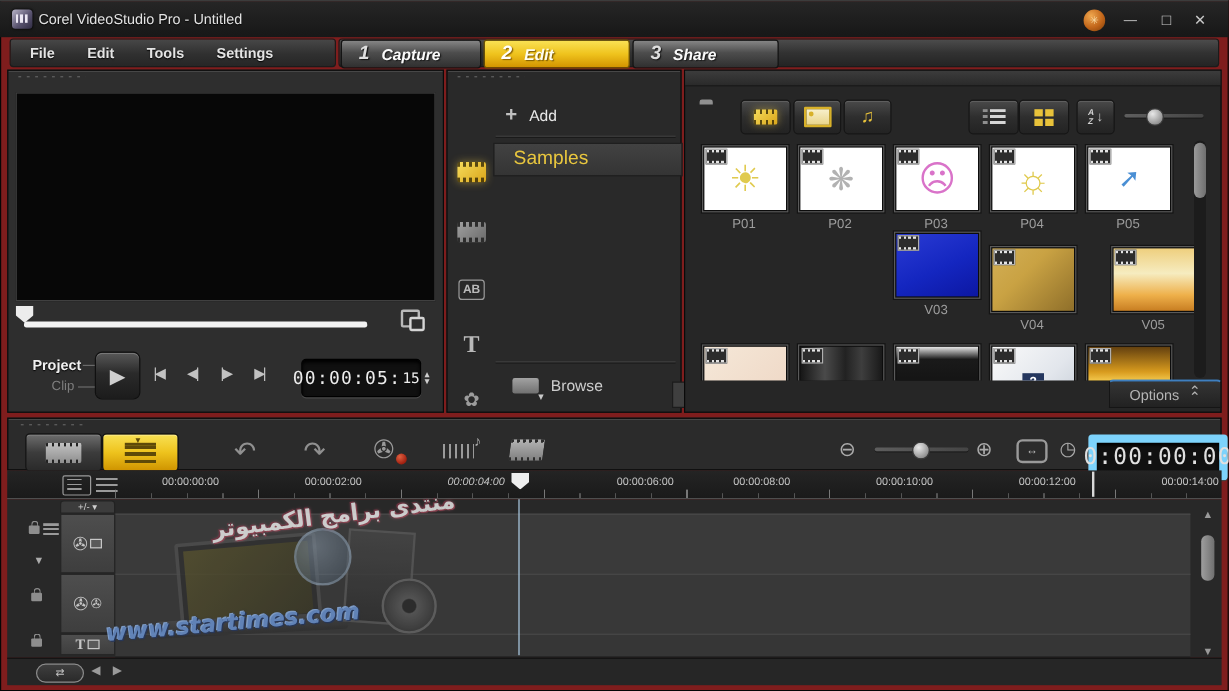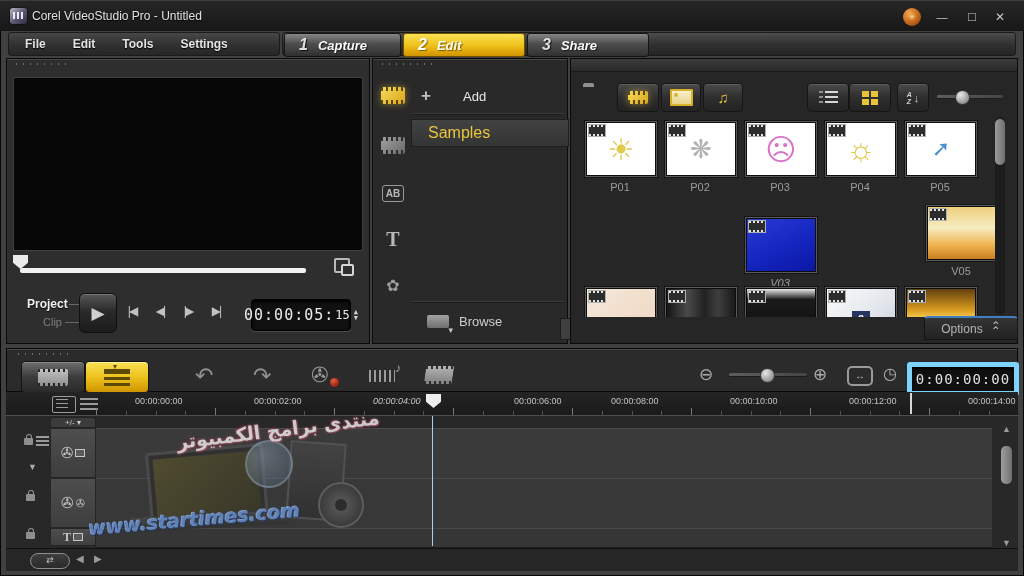--- a/index.html
+++ b/index.html
@@ -1,16 +1,16 @@
 <!DOCTYPE html>
 <html><head>
 <meta charset="utf-8">
 <style>
   html,body{margin:0;padding:0;background:#000;}
-  .window{position:relative;width:1024px;height:576px;background:#404040;overflow:hidden;
+  .window{position:relative;width:1024px;height:576px;background:#7f1d1d;overflow:hidden;
           font-family:"Liberation Sans",sans-serif;box-shadow:inset 0 0 0 1px #060606;}
   .abs{position:absolute;}
 
   
   .titlebar{left:0;top:0;width:1024px;height:30px;background:linear-gradient(#262626,#171717);
             border-top:1px solid #3c3c3c;display:flex;align-items:center;}
   .appicon{position:absolute;left:10px;top:7px;width:17px;height:16px;border-radius:3px;
            background:linear-gradient(135deg,#b8b4c8,#5a5470 55%,#302c44);box-shadow:0 0 2px #000;}
   .appicon::after{content:'';position:absolute;left:3px;top:4px;width:10px;height:7px;background:
     repeating-linear-gradient(90deg,#ece8f4 0 2px,transparent 2px 4px);}
@@ -59,35 +59,35 @@
   .transport{position:absolute;width:26px;height:24px;color:#c2c2c2;font-size:12px;letter-spacing:-2px;
              display:flex;align-items:center;justify-content:center;}
   .tc-box{left:244px;top:240px;width:98px;height:30px;background:#101010;border:1px solid #000;border-radius:4px;
           box-shadow:inset 0 2px 3px #000,0 1px 0 #4a4a4a;display:flex;align-items:center;justify-content:center;
           font-family:"DejaVu Sans Mono",monospace;color:#ececec;}
   .tc-main{font-size:15px;letter-spacing:1px;}
   .tc-frames{font-size:12px;margin-left:1px;}
   .spin{display:flex;flex-direction:column;margin-left:4px;color:#cfcfcf;font-size:7px;line-height:6px;}
 
   
-  .rail-ic{position:absolute;left:7px;width:26px;height:24px;display:flex;align-items:center;justify-content:center;}
+  .rail-ic{position:absolute;left:7px;width:26px;height:24px;display:flex;align-items:center;justify-content:center;margin-top:48px;}
   .ic-film{width:24px;height:17px;border-radius:2px;background:
       repeating-linear-gradient(90deg,rgba(40,30,0,.75) 0 2px,transparent 2px 5px) 0 0/100% 4px no-repeat,
       repeating-linear-gradient(90deg,rgba(40,30,0,.75) 0 2px,transparent 2px 5px) 0 100%/100% 4px no-repeat,
       linear-gradient(135deg,#f6dc5c,#d9a51a);box-shadow:0 0 7px rgba(244,206,74,.45);}
   .ic-film.gray{background:
       repeating-linear-gradient(90deg,#2c2c2c 0 2px,transparent 2px 5px) 0 0/100% 4px no-repeat,
       repeating-linear-gradient(90deg,#2c2c2c 0 2px,transparent 2px 5px) 0 100%/100% 4px no-repeat,
       linear-gradient(135deg,#a0a0a0,#6a6a6a);box-shadow:none;}
   .ic-ab{border:1px solid #9a9a9a;border-radius:3px;color:#b9b9b9;font-size:10px;font-weight:bold;padding:2px 3px;}
   .ic-T{font-family:"Liberation Serif",serif;font-size:20px;font-weight:bold;color:#b9b9b9;}
   .ic-fl{font-size:16px;color:#9c9c9c;}
   .lib-row{position:absolute;left:38px;width:156px;display:flex;align-items:center;}
   .plus{font-size:17px;font-weight:bold;color:#c0c0c0;width:30px;text-align:center;}
-  .lib-add-label{font-size:13px;color:#e8e8e8;margin-left:22px;}
+  .lib-add-label{font-size:13px;color:#e8e8e8;}
   .sep{position:absolute;left:40px;width:150px;height:1px;background:#3d3d3d;box-shadow:0 1px 0 #1a1a1a;}
   .lib-selected{position:absolute;left:38px;width:158px;height:28px;background:linear-gradient(#424242,#343434);
                 border:1px solid #1f1f1f;display:flex;align-items:center;padding-left:16px;box-sizing:border-box;}
   .lib-selected span{font-size:16px;color:#e8c63e;}
   .browse-ic{width:22px;height:13px;background:linear-gradient(#a2a2a2,#707070);border-radius:2px;position:relative;margin:0 10px 0 16px;}
   .browse-ic::after{content:'▾';position:absolute;right:-4px;bottom:-7px;color:#c8c8c8;font-size:9px;}
   .browse-label{font-size:13px;color:#cdcdcd;}
   .collapse-btn{left:560px;top:318px;width:26px;height:20px;background:#3f3f3f;border:1px solid #1c1c1c;
                 border-radius:0 7px 7px 0;color:#e8e8e8;font-size:13px;font-weight:bold;text-align:center;line-height:18px;}
 
@@ -150,23 +150,23 @@
       repeating-linear-gradient(90deg,#9a9a9a 0 2px,transparent 2px 5px) 0 50%/100% 12px no-repeat;position:absolute;}
   .mixer::after{content:'♪';position:absolute;right:-6px;top:-6px;color:#aaa;font-size:12px;}
   .ic-ip{position:absolute;top:17px;width:28px;height:18px;border-radius:2px;transform:skewX(-8deg);background:
       repeating-linear-gradient(90deg,#2c2c2c 0 2px,transparent 2px 5px) 0 0/100% 3px no-repeat,
       repeating-linear-gradient(90deg,#2c2c2c 0 2px,transparent 2px 5px) 0 100%/100% 3px no-repeat,
       linear-gradient(#b5b5b5,#7e7e7e);}
   .zoomglyph{position:absolute;top:15px;font-size:17px;color:#ababab;}
   .fitbox{position:absolute;top:17px;width:22px;height:16px;border:2px solid #9a9a9a;border-radius:5px;
           color:#bdbdbd;font-size:10px;text-align:center;line-height:15px;}
   .clockglyph{position:absolute;top:15px;font-size:16px;color:#ababab;}
-  .tl-tc{position:absolute;top:13px;width:102px;height:24px;background:#101010;border:5px solid #7dd3fc;border-radius:3px;
+  .tl-tc{position:absolute;top:13px;width:102px;height:24px;background:#101010;border:7px solid #7dd3fc;border-radius:3px;
          box-shadow:inset 0 2px 3px #000,0 1px 0 #454545;color:#e0e0e0;font-family:"DejaVu Sans Mono",monospace;
-         font-size:14px;display:flex;align-items:center;justify-content:center;letter-spacing:1px;}
+         font-size:19px;display:flex;align-items:center;justify-content:center;letter-spacing:1px;}
 
   
   .ruler{left:6px;top:392px;width:1012px;height:24px;background:linear-gradient(#242424,#1a1a1a);
          border-bottom:1px solid #4e4e4e;box-sizing:border-box;}
   .ruler-ticks{position:absolute;left:90px;right:8px;bottom:0;height:7px;background:
       repeating-linear-gradient(90deg,#787878 0 1px,transparent 1px 119px) 0 100%/100% 7px no-repeat,
       repeating-linear-gradient(90deg,#555 0 1px,transparent 1px 29.75px) 0 100%/100% 4px no-repeat;}
   .tick{position:absolute;top:4px;font-size:9px;color:#c4c4c4;white-space:nowrap;padding-left:36px;}
   .ruler-ic{position:absolute;top:4px;width:22px;height:15px;}
   .ic-trkmgr{border:1px solid #9a9a9a;border-radius:2px;background:
@@ -390,26 +390,33 @@
       <div class="cell" style="left:334px;top:62px;">
         <div class="thumb">
             <div class="thumb-fill" style="background:#ffffff">
               <span style="color:#4a8fd4;font-size:22px">➚</span>
             </div>
             <span class="badge"></span>
           </div>
         <div class="thumb-label">P05</div>
       </div>
 
-      <div class="cell" style="left:174px;top:158px;font-style:italic;">
+      <div class="cell" style="left:174px;top:134px;">
         <div class="thumb">
             <div class="thumb-fill" style="background:linear-gradient(155deg,#2a3bd4 0%,#1426c0 55%,#0c17a2 100%)"></div>
             <span class="badge"></span>
           </div>
         <div class="thumb-label">V03</div>
+      </div>
+      <div class="cell" style="left:254px;top:146px;">
+        <div class="thumb">
+            <div class="thumb-fill" style="background:linear-gradient(135deg,#d3af56 0%,#c9a243 40%,#8f6f2a 100%)"></div>
+            <span class="badge"></span>
+          </div>
+        <div class="thumb-label">V04</div>
       </div>
       <div class="cell" style="left:334px;top:146px;padding-left:21px;">
         <div class="thumb">
             <div class="thumb-fill" style="background:linear-gradient(180deg,#eecf7e 0%,#f6ecc0 40%,#eeb04a 75%,#c87e22 100%)"></div>
             <span class="badge"></span>
           </div>
         <div class="thumb-label">V05</div>
       </div>
 
       <div class="cell" style="left:14px;top:228px;">

